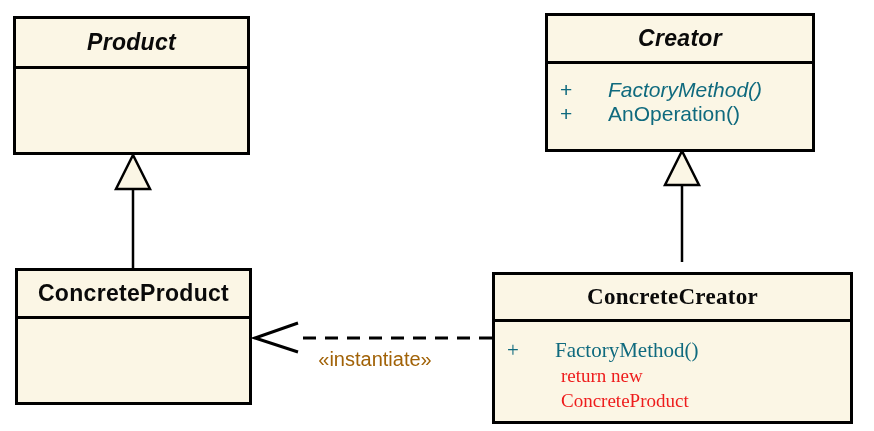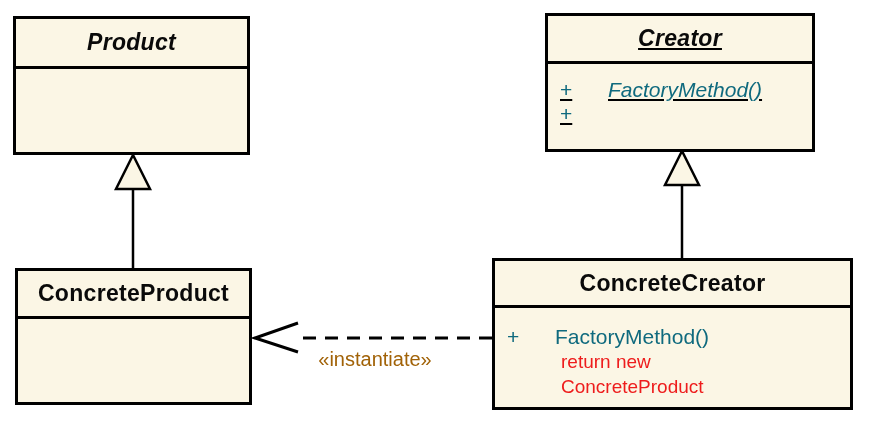--- a/index.html
+++ b/index.html
@@ -35,27 +35,27 @@
   }
   .member .vis { display:inline-block; width:48px; font-style:normal; }
   .member.abstract .mtext { font-style:italic; }
   .note-line {
     font-size:19px; color:var(--red);
     margin-left:66px;
   }
   
   #box-product          { left:13px;  top:16px;  width:237px; height:139px; }
   #box-product .class-title { height:50px; }
-  #box-creator          { left:545px; top:13px;  width:270px; height:139px;text-decoration:underline; }
+  #box-creator          { left:545px; top:13px;  width:270px; height:139px; }
   #box-creator .class-title { height:48px; }
   #box-creator .class-body  { padding-top:14px; }
   #box-creator .member      { height:24px; }
   #box-concrete-product { left:15px;  top:268px; width:237px; height:137px; }
   #box-concrete-product .class-title { height:48px; }
-  #box-concrete-creator { left:492px; top:258px; width:361px; height:152px; }
+  #box-concrete-creator { left:492px; top:272px; width:361px; height:152px;font-family:Liberation Serif, serif; }
   #box-concrete-creator .class-title { height:47px; }
   #box-concrete-creator .class-body  { padding-top:16px; }
   #box-concrete-creator .member      { height:25px; }
   #box-concrete-creator .note-line   { height:25px; display:flex; align-items:center; }
 
   .arrow-layer {
     position:absolute; left:0; top:0; width:874px; height:431px;
     pointer-events:none;
   }
   .arrow-layer line, .arrow-layer path { stroke:var(--line); }
@@ -90,20 +90,21 @@
 
   <div class="uml-class" id="box-creator">
     <div class="class-title abstract-name">Creator</div>
     <div class="class-body">
       <div class="member abstract">
         <span class="vis">+</span>
         <span class="mtext">FactoryMethod()</span>
       </div>
       <div class="member">
         <span class="vis">+</span>
+        <span class="mtext">AnOperation()</span>
       </div>
     </div>
   </div>
 
   <div class="uml-class" id="box-concrete-product">
     <div class="class-title">ConcreteProduct</div>
     <div class="class-body"></div>
   </div>
 
   <div class="uml-class" id="box-concrete-creator">

